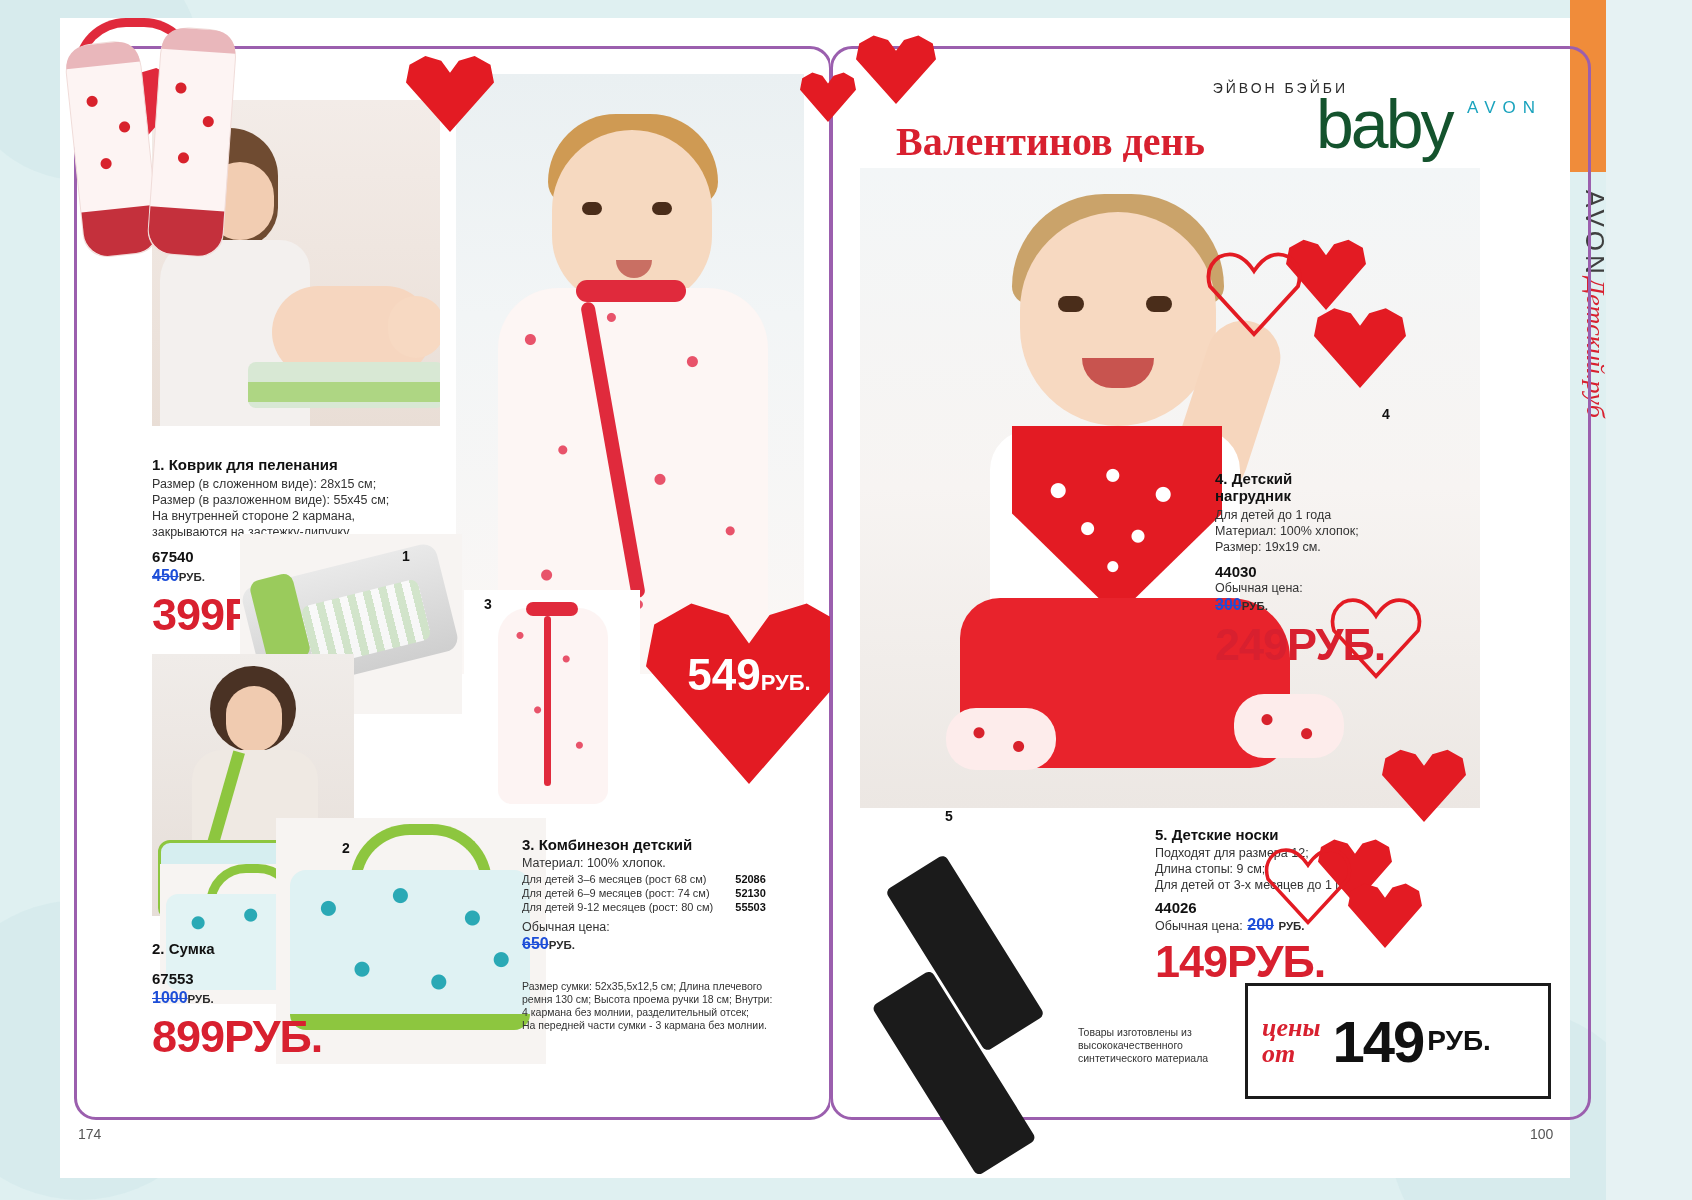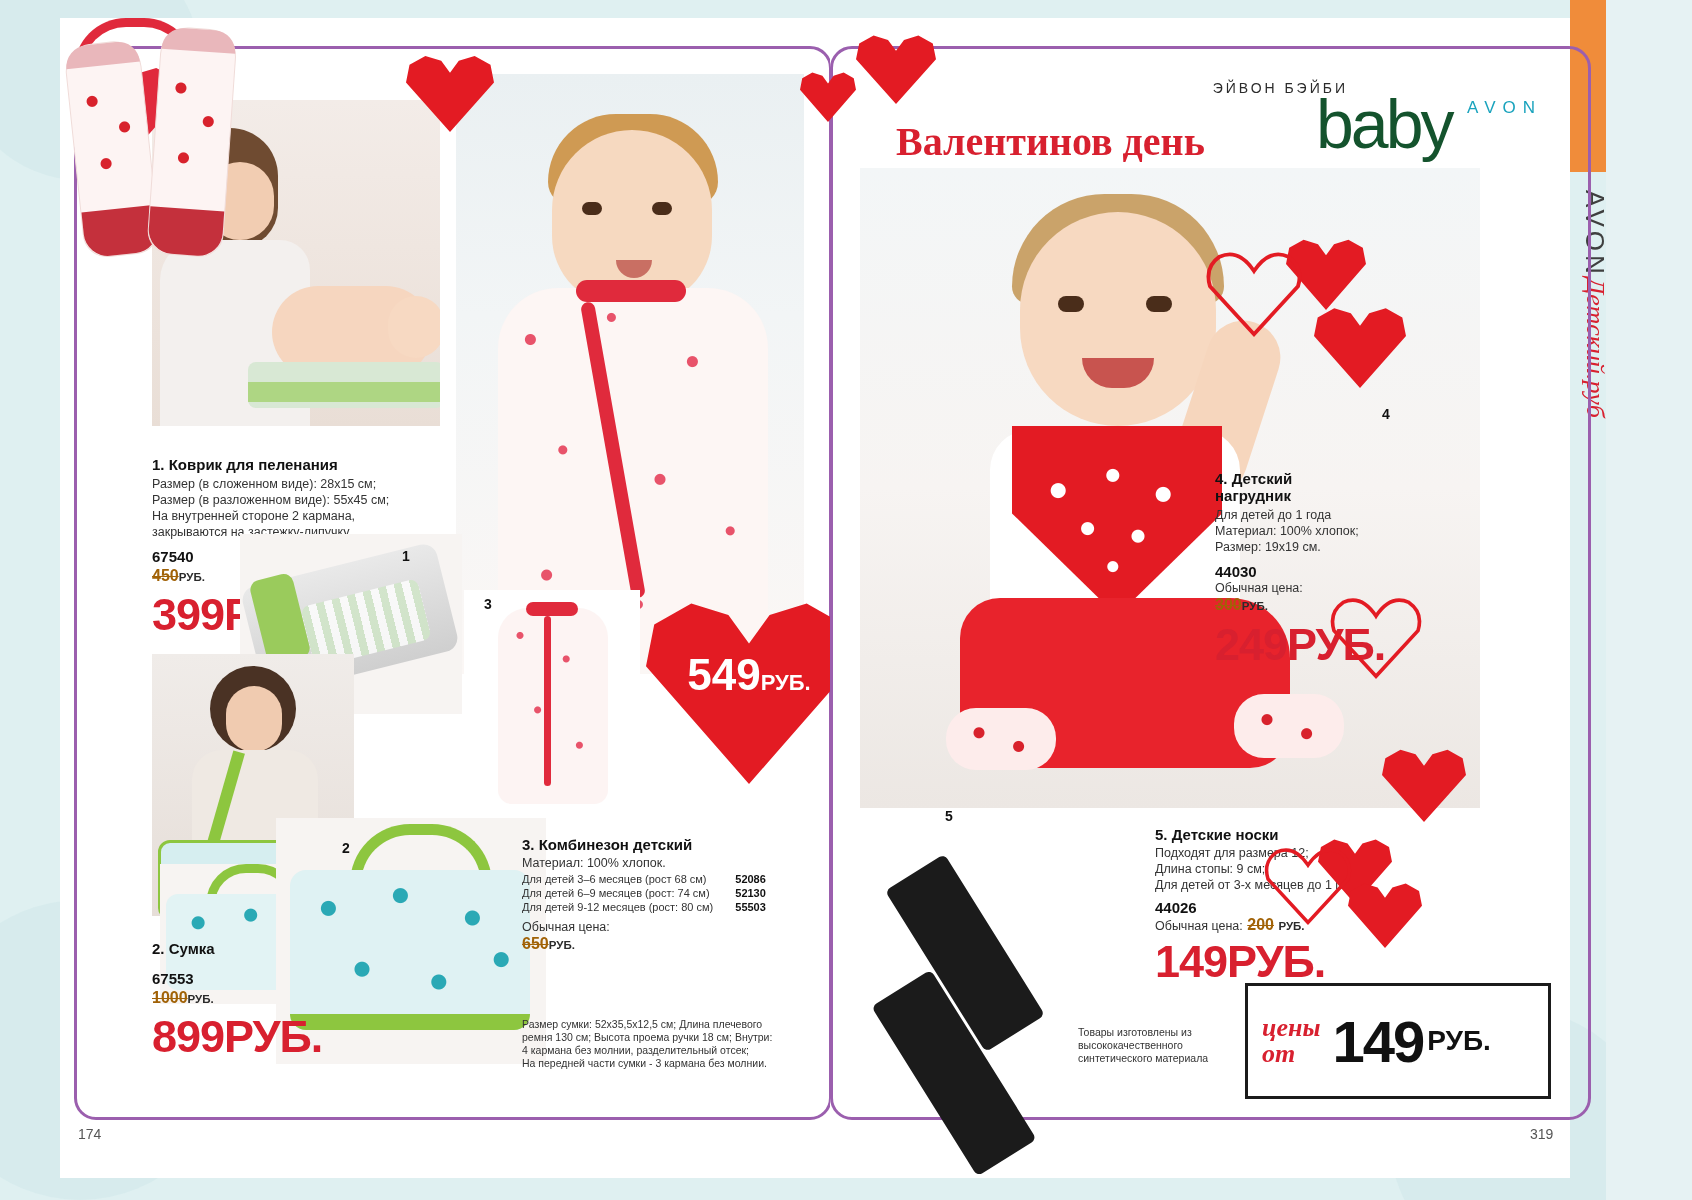--- a/index.html
+++ b/index.html
@@ -184,21 +184,21 @@
   .heart .s{
     width:100%;height:100%;background:#e31b23;
     clip-path:polygon(50% 100%,0 38%,4% 16%,22% 5%,40% 11%,50% 26%,60% 11%,78% 5%,96% 16%,100% 38%);
   }
   .heart.outline svg{width:100%;height:100%;}
   
   .txt{position:absolute;color:#2b2b2b;}
   .title-b{font-weight:bold;font-size:15px;color:#111;}
   .body-s{font-size:12.5px;line-height:16px;color:#333;}
   .code{font-weight:bold;font-size:15px;color:#111;}
-  .oldprice{font-size:16px;font-weight:bold;color:#a16207;text-decoration:line-through;}
+  .oldprice{font-size:16px;font-weight:bold;color:#1d4ed8;text-decoration:line-through;}
   .rub-small{font-size:11.5px;font-weight:bold;}
   .newprice{font-family:"Liberation Sans",sans-serif;font-weight:bold;color:#d8202f;font-size:45px;letter-spacing:-1px;}
   
   .brand-small{position:absolute;right:222px;top:62px;font-size:14px;letter-spacing:3px;color:#2b2b2b;}
   .avon-baby{position:absolute;right:24px;top:72px;width:230px;height:96px;}
   .avon-baby .baby{font-family:"Liberation Sans",sans-serif;font-weight:normal;font-size:68px;color:#14532d;line-height:68px;letter-spacing:-3px;}
   .avon-baby .avon{position:absolute;right:4px;top:8px;font-size:17px;letter-spacing:7px;color:#1aa3bd;}
   .headline{position:absolute;left:836px;top:100px;width:520px;}
   .headline .l1{font-family:"Liberation Serif",serif;font-weight:bold;font-size:40px;color:#d8202f;}
   .headline .l2{font-family:"Liberation Serif",serif;font-weight:bold;font-size:40px;color:#d8202f;margin-top:4px;}
@@ -342,21 +342,21 @@
           <td class="c">55503</td>
         </tr>
       </tbody>
         </table>
       <div class="body-s" style="margin-top:4px;">Обычная цена:</div>
       <div>
         <span class="oldprice">650</span><span class="rub-small">РУБ.</span>
       </div>
     </div>
 
-    <div class="txt footnote" style="left:462px;top:1000px;width:300px;white-space:pre-line;">Размер сумки: 52х35,5х12,5 см; Длина плечевого
+    <div class="txt footnote" style="left:462px;top:962px;width:300px;white-space:pre-line;">Размер сумки: 52х35,5х12,5 см; Длина плечевого
 ремня 130 см; Высота проема ручки 18 см; Внутри:
 4 кармана без молнии, разделительный отсек;
 На передней части сумки - 3 кармана без молнии.</div>
 
     <div class="badge549">
       <div class="s"></div>
       <div class="t"><span style="font-size:44px;">549</span><span>РУБ.</span></div>
     </div>
 
     <div class="pagenum" style="left:18px;top:1108px;">174</div>
@@ -454,21 +454,21 @@
 
   <div class="pricebox">
     <div>
       <div class="lbl">цены</div>
       <div class="lbl">от</div>
     </div>
     <div class="big">149</div>
     <div class="rr">РУБ.</div>
   </div>
 
-  <div class="pagenum" style="left:1470px;top:1108px;">319</div>
+  <div class="pagenum" style="left:1470px;top:1108px;">100</div>
 
   <div class="heart" style="left:346px;top:34px;width:88px;height:80px;">
       <div class="s"></div>
     </div>
   <div class="heart" style="left:740px;top:52px;width:56px;height:52px;">
       <div class="s"></div>
     </div>
   <div class="heart" style="left:796px;top:14px;width:80px;height:72px;">
       <div class="s"></div>
     </div>

